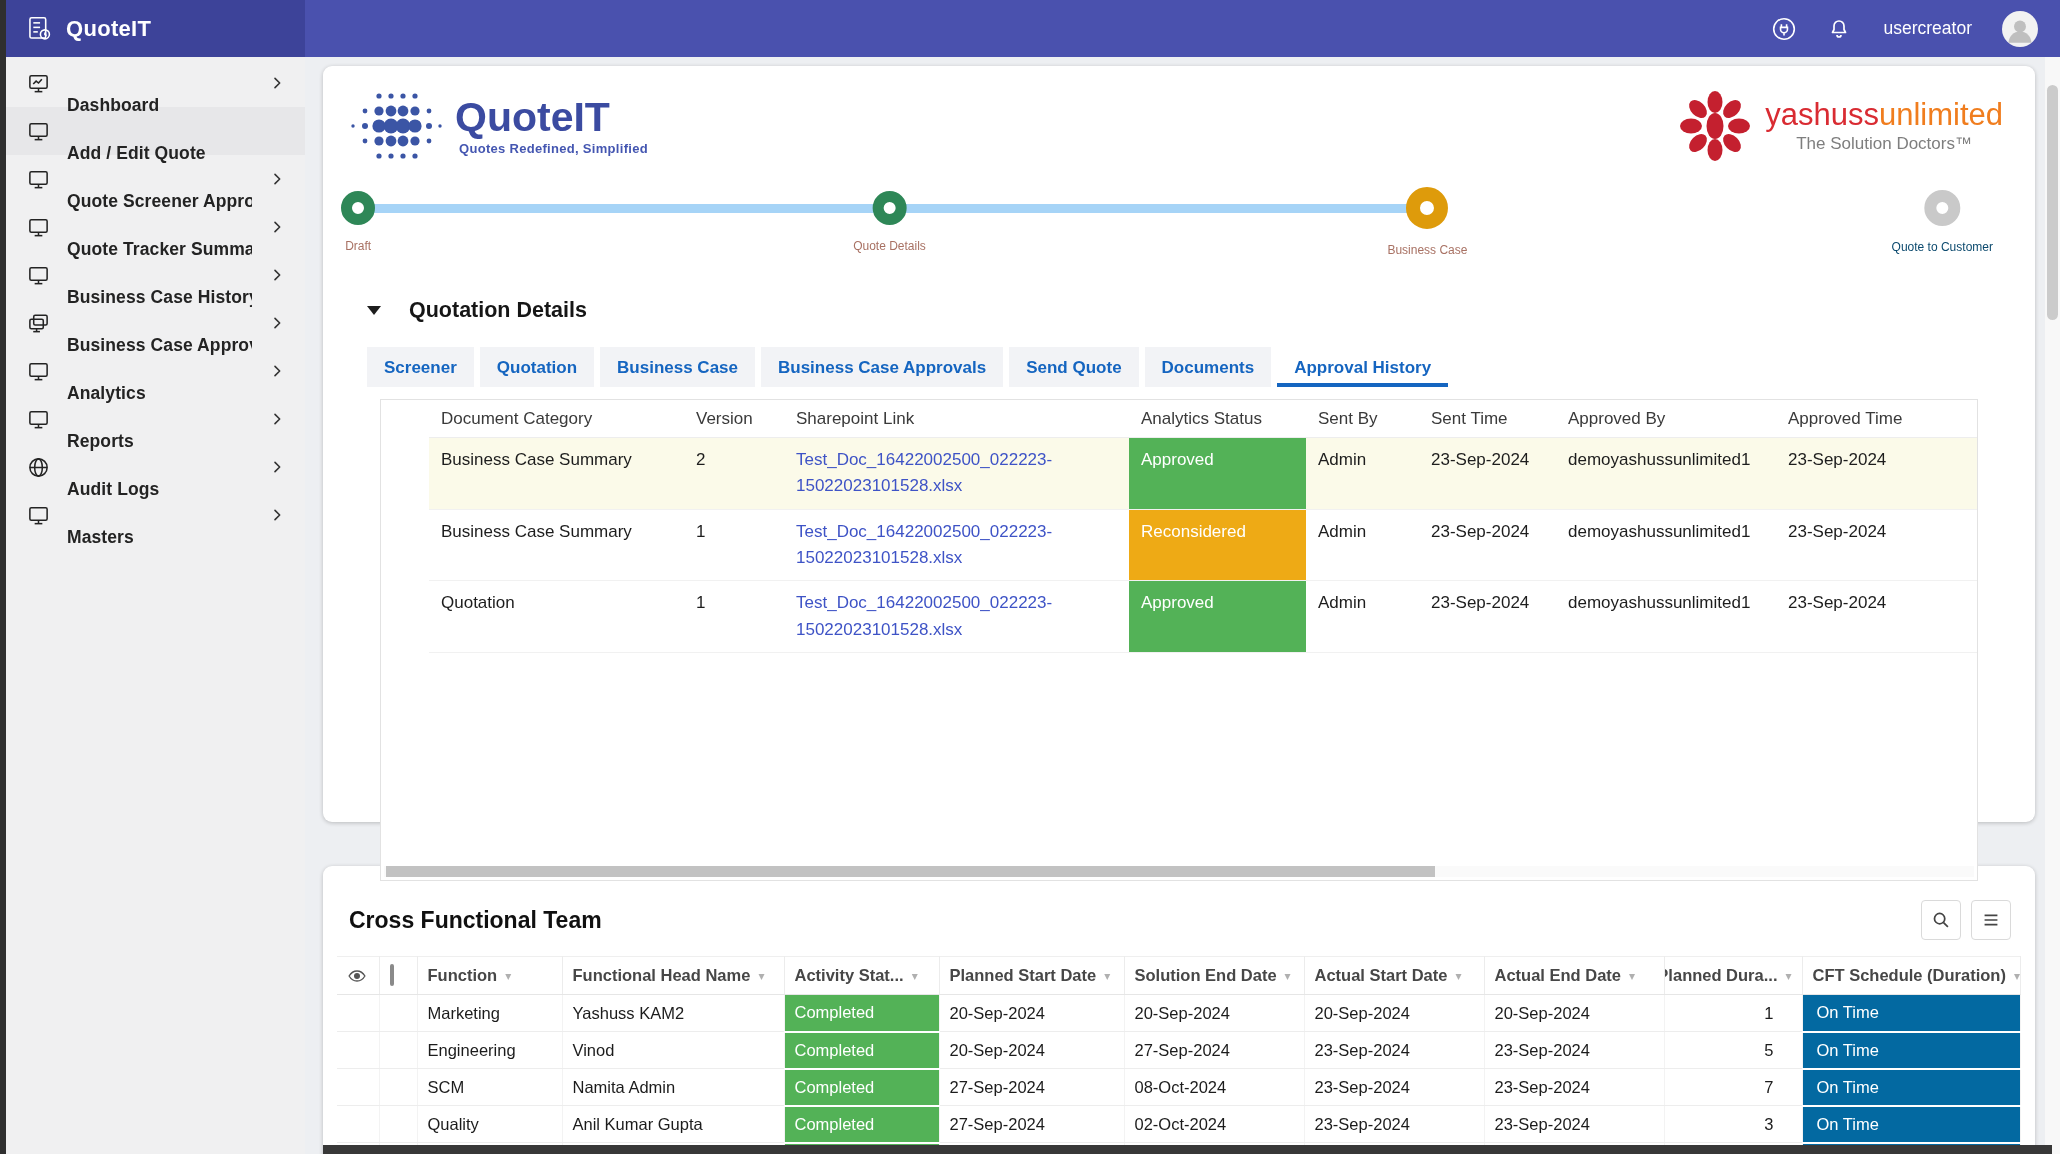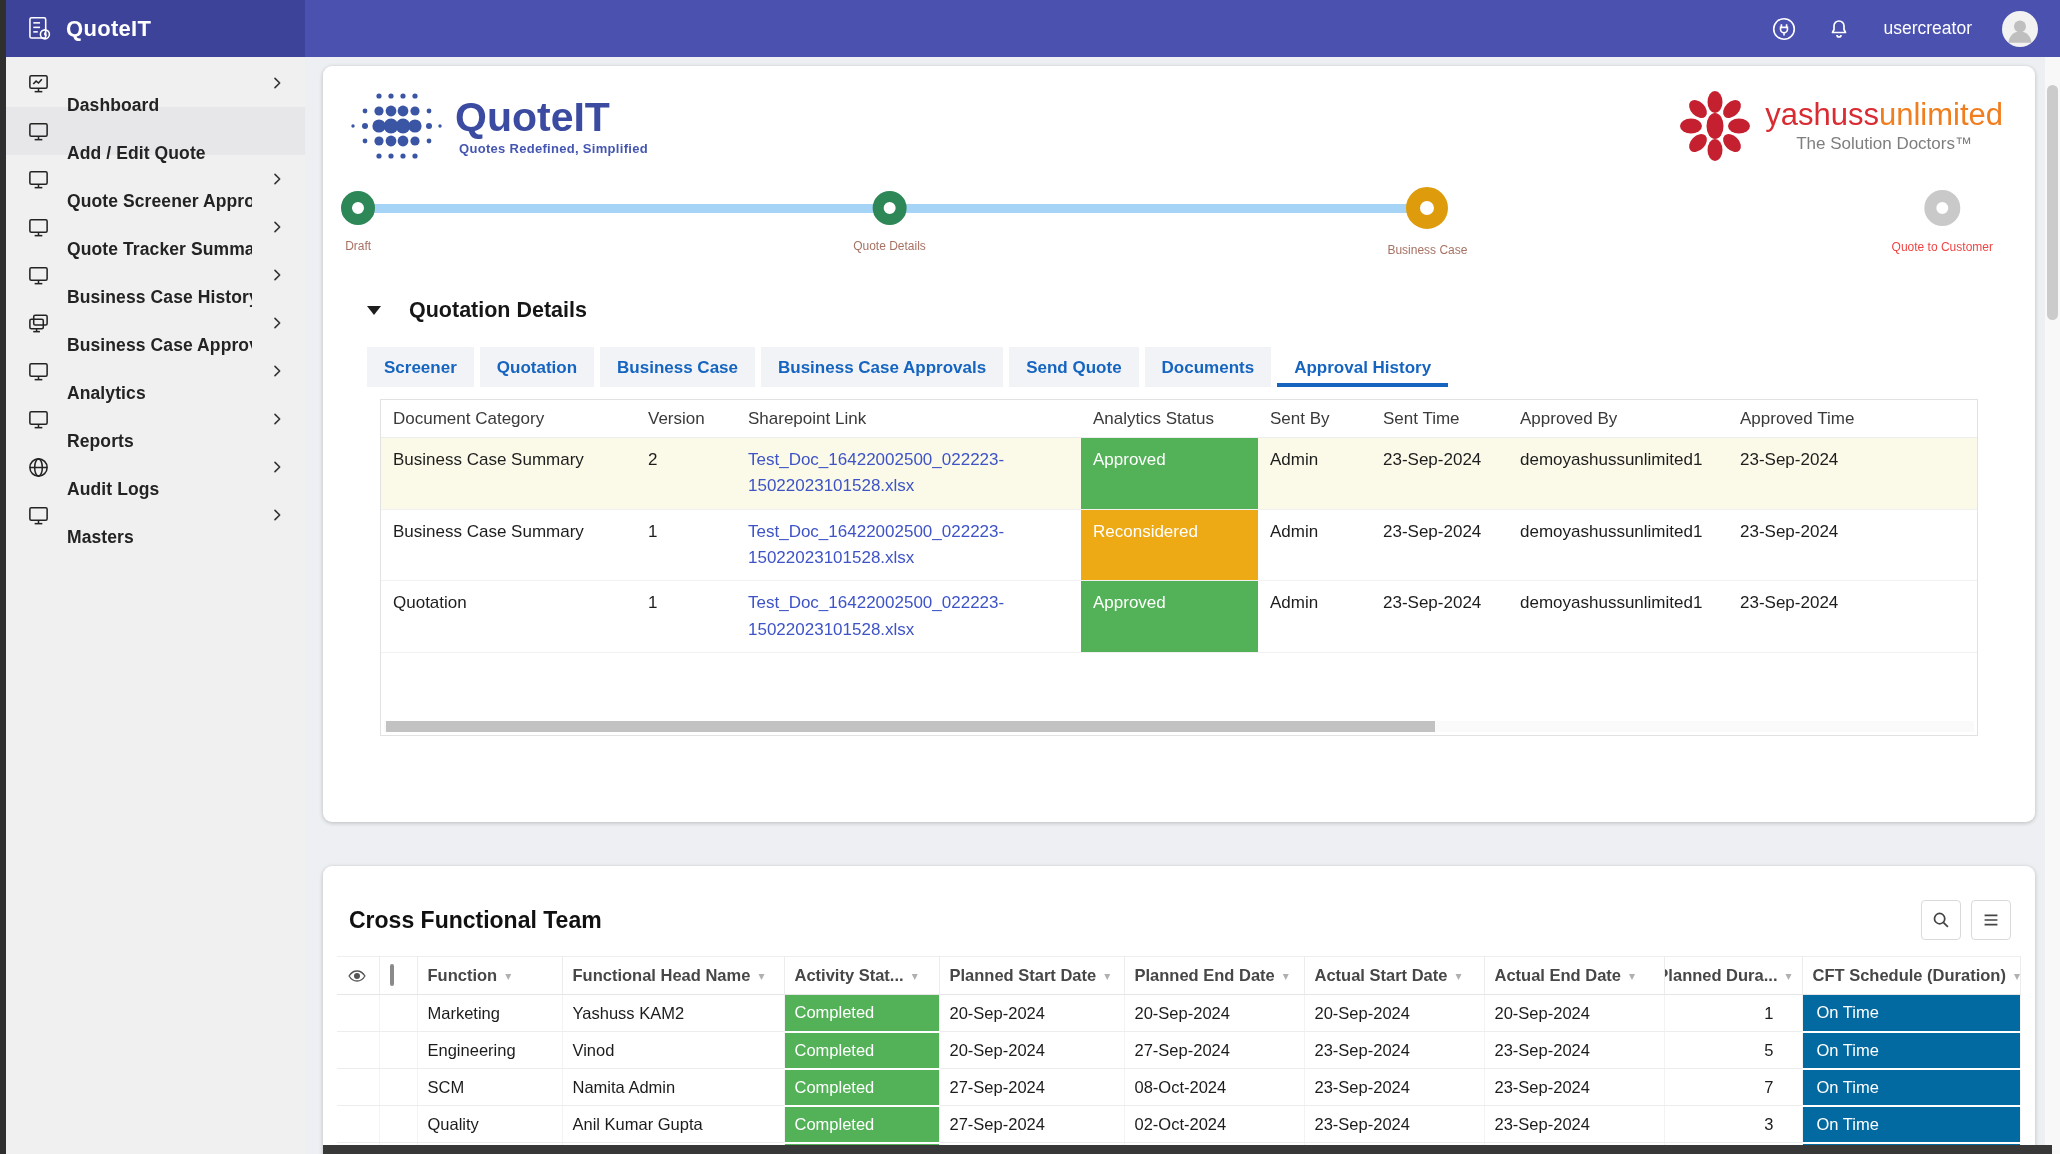--- a/index.html
+++ b/index.html
@@ -53,37 +53,37 @@
   .step-line { position:absolute; top:22px; left:.8%; width:65%; height:9px;
     background:#a6d4f7; border-radius:4px; }
   .step { position:absolute; top:0; transform:translateX(-50%); display:flex;
     flex-direction:column; align-items:center; }
   .step .dot { border-radius:50%; background:#fff; z-index:2; }
   .dot.completed { width:34px; height:34px; border:11px solid #2e8757; margin-top:9px; }
   .dot.current   { width:42px; height:42px; border:14px solid #de9b0b; margin-top:5px; }
   .dot.pending   { width:36px; height:36px; border:12px solid #c9c9c9; margin-top:8px; }
   .step .lbl { margin-top:14px; font-size:12px; white-space:nowrap; }
   .lbl.done { color:#a87163; }
-  .lbl.pending { color:#ef4444; }
+  .lbl.pending { color:#0c4a6e; }
   .s0 { left:.8%; } .s1 { left:33.1%; } .s2 { left:65.8%; } .s3 { left:97.1%; }
 
   
   .section-head { margin:24px 0 0 22px; display:flex; align-items:center; gap:28px; }
   .caret-down { width:0; height:0; border-left:7px solid transparent;
     border-right:7px solid transparent; border-top:9px solid #1d1d1d; cursor:pointer; }
   .section-title { font-size:21.5px; font-weight:600; color:#161616; }
 
   
   .tabs { margin:24px 0 0 22px; display:flex; gap:6px; }
   .tab { padding:11px 17px 9px; background:#f2f3f6; color:#1565c0; font-size:17px;
     font-weight:700; cursor:pointer; white-space:nowrap; }
   .tab.active { background:#fff; border-bottom:4px solid #1565c0; padding-bottom:5px; }
 
   
-  .table1-wrap { margin:12px 35px 0; border:1px solid #e2e2e2; height:337px; position:relative; background:#fff; }
+  .table1-wrap { margin:12px 35px 0; border:1px solid #e2e2e2; height:482px; position:relative; background:#fff;padding-left:48px; }
   table { border-collapse:collapse; width:100%; table-layout:fixed; }
   .t1 th { text-align:left; font-weight:400; color:#3a3a3a; font-size:17px;
     padding:9px 12px 8px; border-bottom:1px solid #ededed; background:#fff; white-space:nowrap; }
   .t1 td { font-size:17px; color:#1d1d1d; padding:9px 12px; vertical-align:top;
     border-bottom:1px solid #f1f1f1; line-height:1.55; overflow-wrap:break-word; }
   .t1 tr.hl td { background:#fbfae9; }
   .t1 a { color:#3e53c6; text-decoration:none; }
   td.status { padding:9px 12px; color:#fff; font-weight:400; }
   tr.hl td.status, td.status { }
   .st-green { background:#53b257 !important; color:#fff; }
@@ -568,21 +568,21 @@
               </span>
             </th>
           <th>
               <span class="hcell">
                 <span>Planned Start Date</span>
                 <span class="sort">▾</span>
               </span>
             </th>
           <th>
               <span class="hcell">
-                <span>Planned End Date</span>
+                <span>Solution End Date</span>
                 <span class="sort">▾</span>
               </span>
             </th>
           <th>
               <span class="hcell">
                 <span>Actual Start Date</span>
                 <span class="sort">▾</span>
               </span>
             </th>
           <th>

